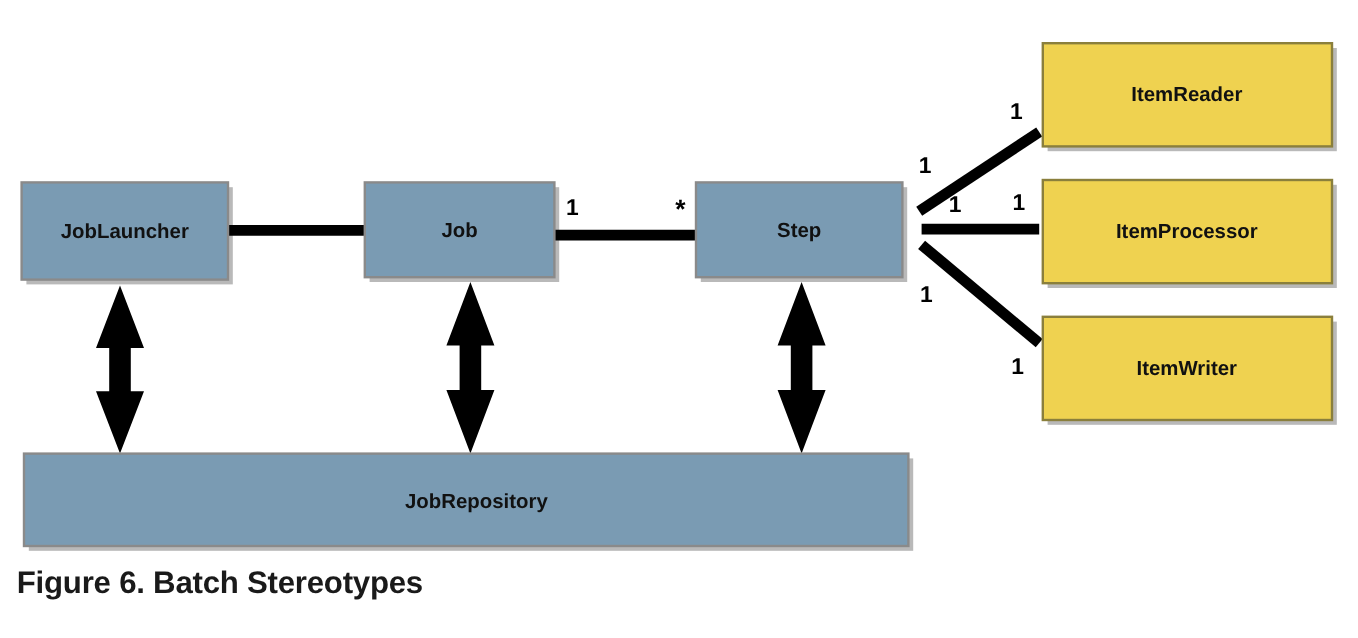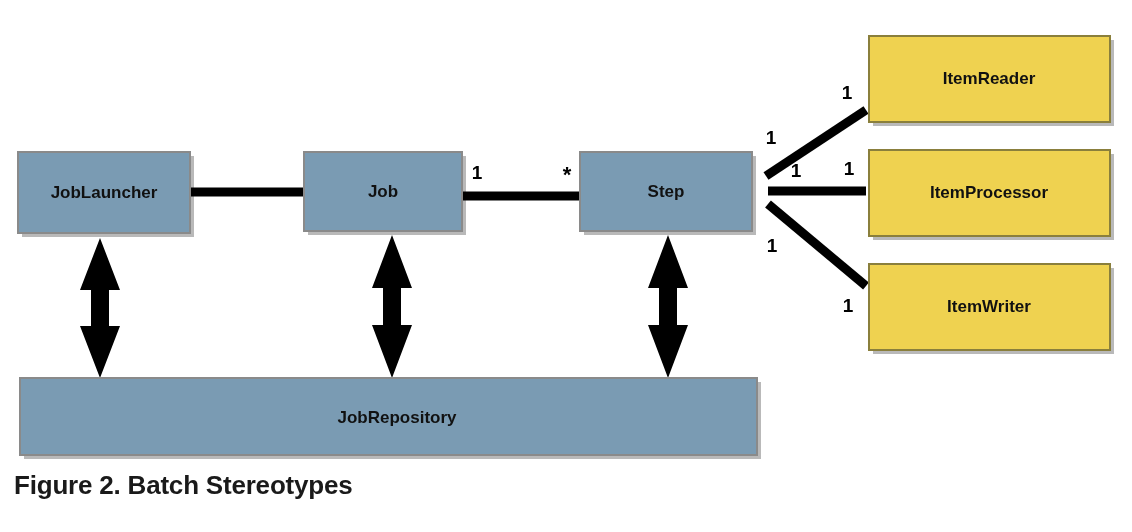--- a/index.html
+++ b/index.html
@@ -151,15 +151,15 @@
 
       <text class="mult-label" x="849" y="170">1</text>
 
       <text class="mult-label" x="772" y="247">1</text>
 
       <text class="mult-label" x="848" y="307">1</text>
     </g>
 
   </svg>
 
-  <div class="caption">Figure 2. Batch Stereotypes</div>
+  <div class="caption">Figure 6. Batch Stereotypes</div>
 
 </div>
 
 </body></html>

